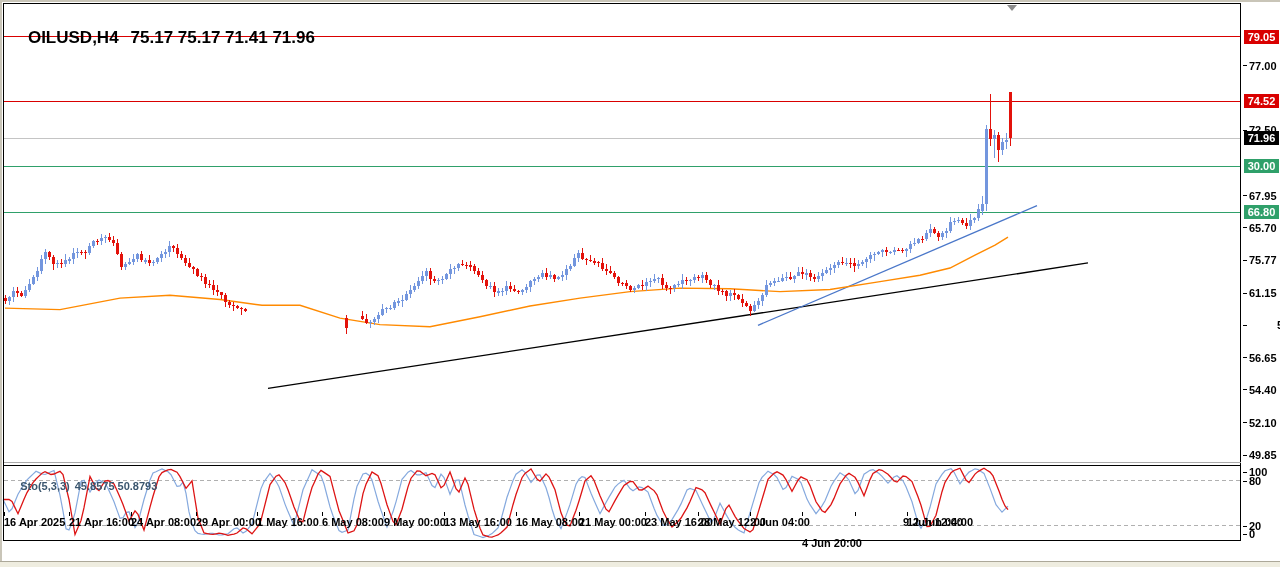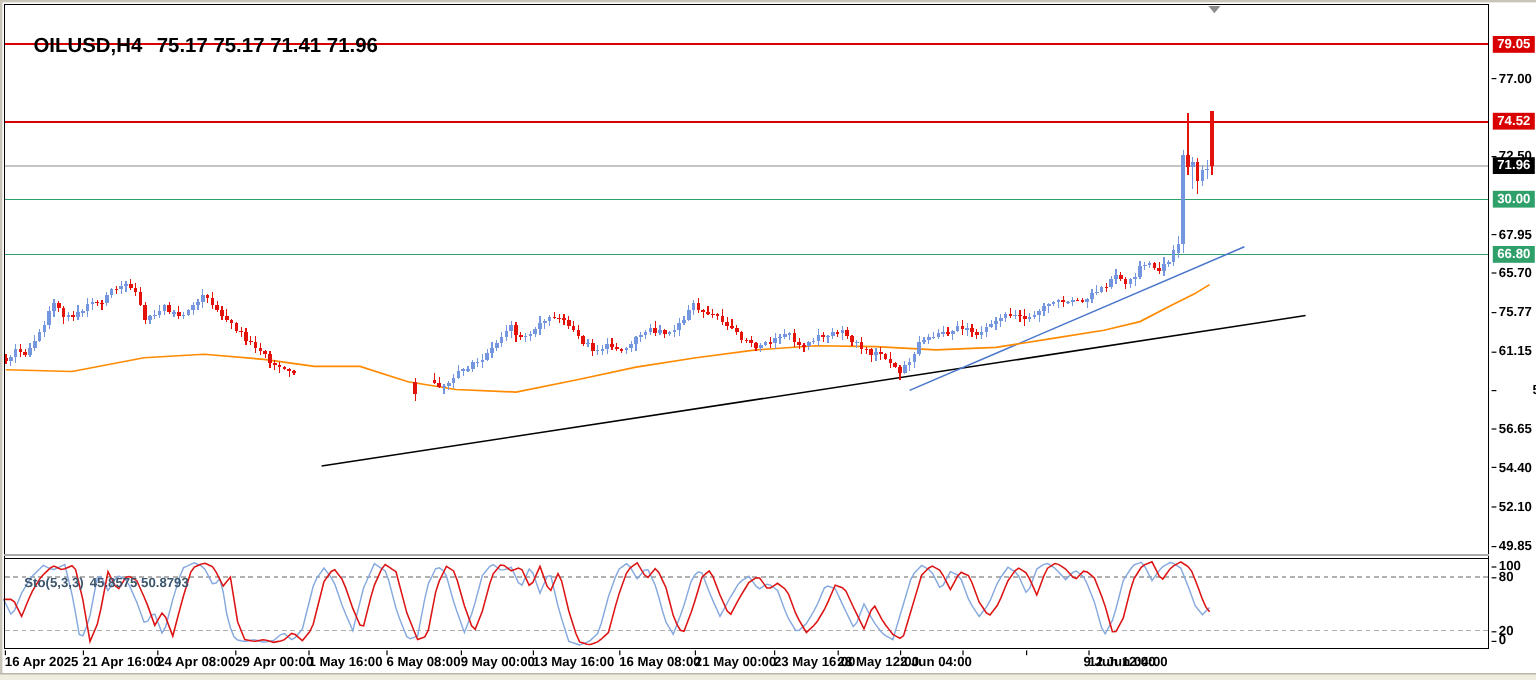--- a/index.html
+++ b/index.html
@@ -11,21 +11,21 @@
   svg.chart{position:absolute;left:0;top:0;}
   .title{position:absolute;left:9px;top:8px;font-size:17px;font-weight:700;color:#000;white-space:pre;}
   .title .ohlc{margin-left:12px;}
   .sto-label{position:absolute;left:8px;top:468px;font-size:11px;font-weight:700;color:#3b566e;white-space:pre;}
   .sto-label .vals{margin-left:5px;}
   .price-axis{position:absolute;left:1243px;top:0;width:37px;height:541px;}
   .ptick{position:absolute;left:0;width:4px;height:1px;background:#000;}
   .plabel{position:absolute;left:6px;font-size:11px;font-weight:700;color:#000;line-height:12px;}
   .pbadge{position:absolute;left:1px;right:1px;height:14px;color:#fff;font-size:11px;font-weight:700;
           line-height:14px;text-align:center;}
-  .time-axis{position:absolute;left:0;top:542px;width:1242px;height:19px;}
+  .time-axis{position:absolute;left:0;top:512px;width:1242px;height:19px;}
   .ttick{position:absolute;top:0;width:1px;height:4px;background:#000;}
   .tlabel{position:absolute;top:4px;font-size:11px;font-weight:700;color:#000;white-space:nowrap;}
   .marker{position:absolute;left:1007px;top:5px;width:0;height:0;
           border-left:5px solid transparent;border-right:5px solid transparent;border-top:6px solid #8c8c8c;}
 </style>
 </head>
 <body>
 
 <div class="screen">
   <div class="chrome-top"></div>

